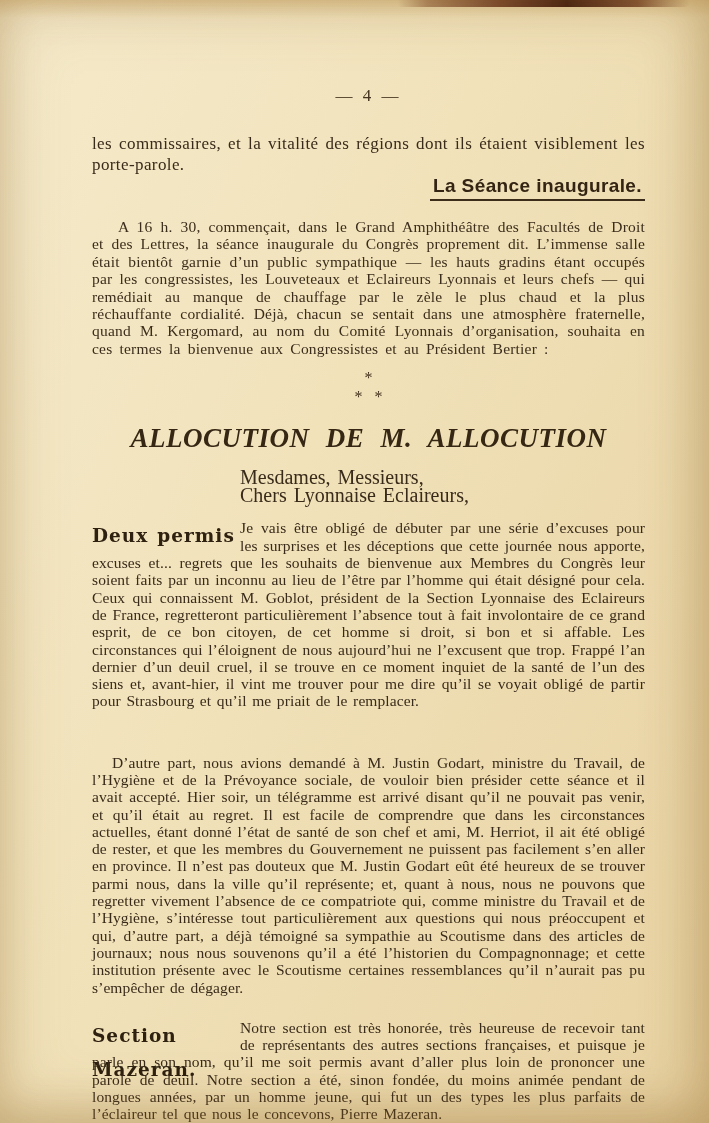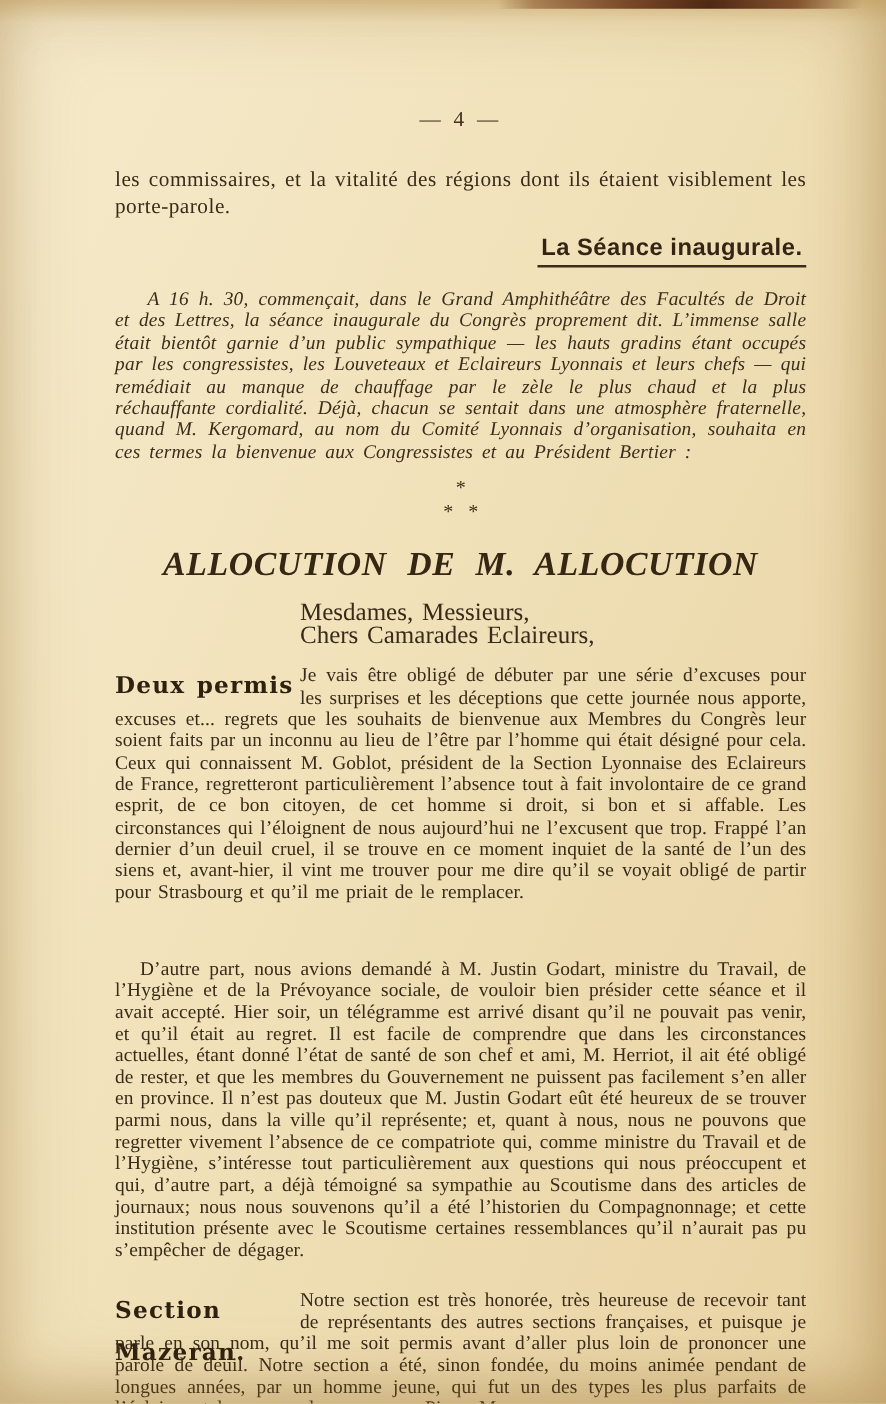--- a/index.html
+++ b/index.html
@@ -35,32 +35,31 @@
   p{margin:0;}
   .pageno{
     margin-top:86px;text-align:center;
     font-size:17px;letter-spacing:3px;color:#43321d;
   }
   .cont-para{
     margin-top:27px;
     font-size:17px;line-height:21px;text-align:justify;
     letter-spacing:0.4px; word-spacing:2px;
   }
-  .heading-line{margin-top:13px;text-align:right;}
+  .heading-line{margin-top:0;text-align:right;}
   .section-heading{
     display:inline-block;
     font-family:"Liberation Sans", sans-serif;
     font-weight:bold;font-size:19px;letter-spacing:0.4px;
     padding:0 3px 2px 3px;
     border-bottom:2px solid #3c2d1a;
     color:#332413;
   }
   .lead{
     margin-top:17px;
-    font-style:italic;
     font-size:15.5px;line-height:17.4px;
     text-indent:26px;text-align:justify;
     word-spacing:3px;letter-spacing:0.2px;
     color:#3b2d1b;
   }
   .separator{margin-top:11px;text-align:center;font-size:16px;line-height:19px;color:#43321d;}
   .separator div{white-space:pre;}
   .speech-title{
     margin:17px 0 0 0;
     text-align:center;
@@ -108,21 +107,21 @@
 
     <div class="separator">
       <div>*</div>
       <div>*   *</div>
     </div>
 
     <h1 class="speech-title">ALLOCUTION DE M. ALLOCUTION</h1>
 
     <div class="salutation">
       <div>Mesdames, Messieurs,</div>
-      <div>Chers Camarades Eclaireurs,</div>
+      <div>Chers Lyonnaise Eclaireurs,</div>
     </div>
 
     <div class="speech-section">
       <p class="body-para">
         <span class="runin">Deux permis</span>
         <span>Je vais être obligé de débuter par une série d’excuses pour les surprises et les déceptions que cette journée nous apporte, excuses et... regrets que les souhaits de bienvenue aux Membres du Congrès leur soient faits par un inconnu au lieu de l’être par l’homme qui était désigné pour cela. Ceux qui connaissent M. Goblot, président de la Section Lyonnaise des Eclaireurs de France, regretteront particulièrement l’absence tout à fait involontaire de ce grand esprit, de ce bon citoyen, de cet homme si droit, si bon et si affable. Les circonstances qui l’éloignent de nous aujourd’hui ne l’excusent que trop. Frappé l’an dernier d’un deuil cruel, il se trouve en ce moment inquiet de la santé de l’un des siens et, avant-hier, il vint me trouver pour me dire qu’il se voyait obligé de partir pour Strasbourg et qu’il me priait de le remplacer.</span>
       </p>
       <p class="body-para indented">D’autre part, nous avions demandé à M. Justin Godart, ministre du Travail, de l’Hygiène et de la Prévoyance sociale, de vouloir bien présider cette séance et il avait accepté. Hier soir, un télégramme est arrivé disant qu’il ne pouvait pas venir, et qu’il était au regret. Il est facile de comprendre que dans les circonstances actuelles, étant donné l’état de santé de son chef et ami, M. Herriot, il ait été obligé de rester, et que les membres du Gouvernement ne puissent pas facilement s’en aller en province. Il n’est pas douteux que M. Justin Godart eût été heureux de se trouver parmi nous, dans la ville qu’il représente; et, quant à nous, nous ne pouvons que regretter vivement l’absence de ce compatriote qui, comme ministre du Travail et de l’Hygiène, s’intéresse tout particulièrement aux questions qui nous préoccupent et qui, d’autre part, a déjà témoigné sa sympathie au Scoutisme dans des articles de journaux; nous nous souvenons qu’il a été l’historien du Compagnonnage; et cette institution présente avec le Scoutisme certaines ressemblances qu’il n’aurait pas pu s’empêcher de dégager.</p>
     </div>
 

